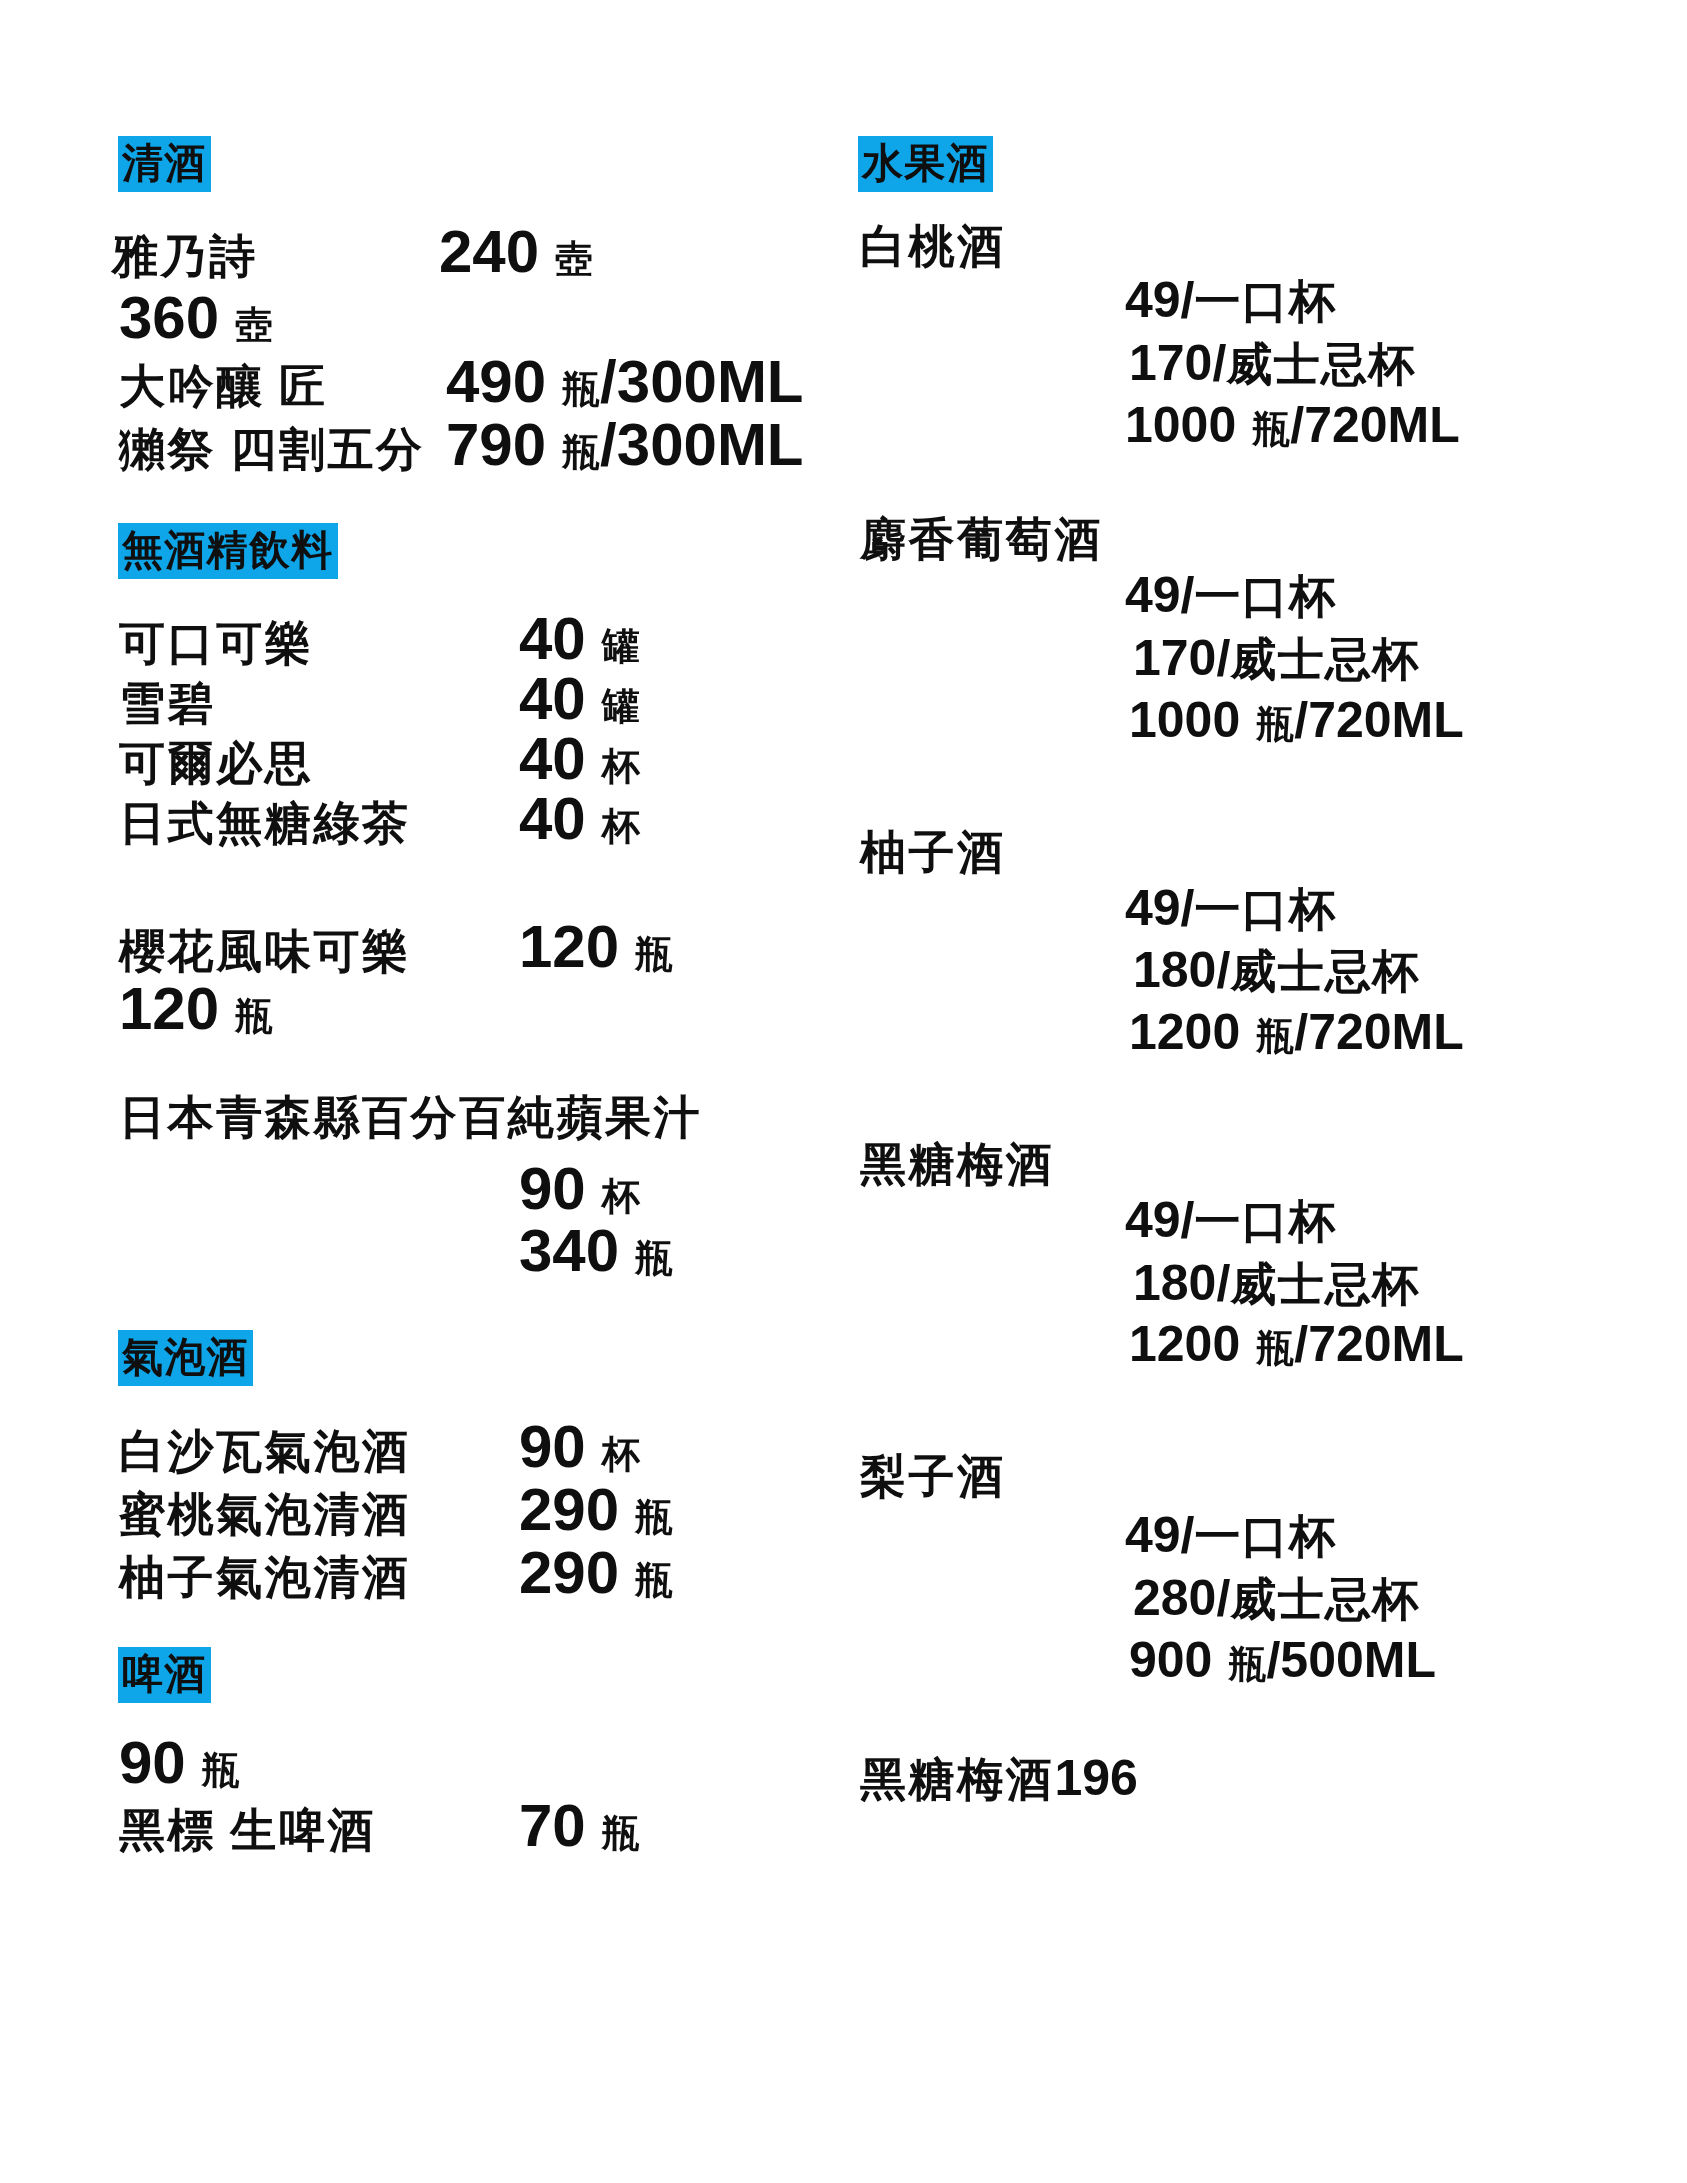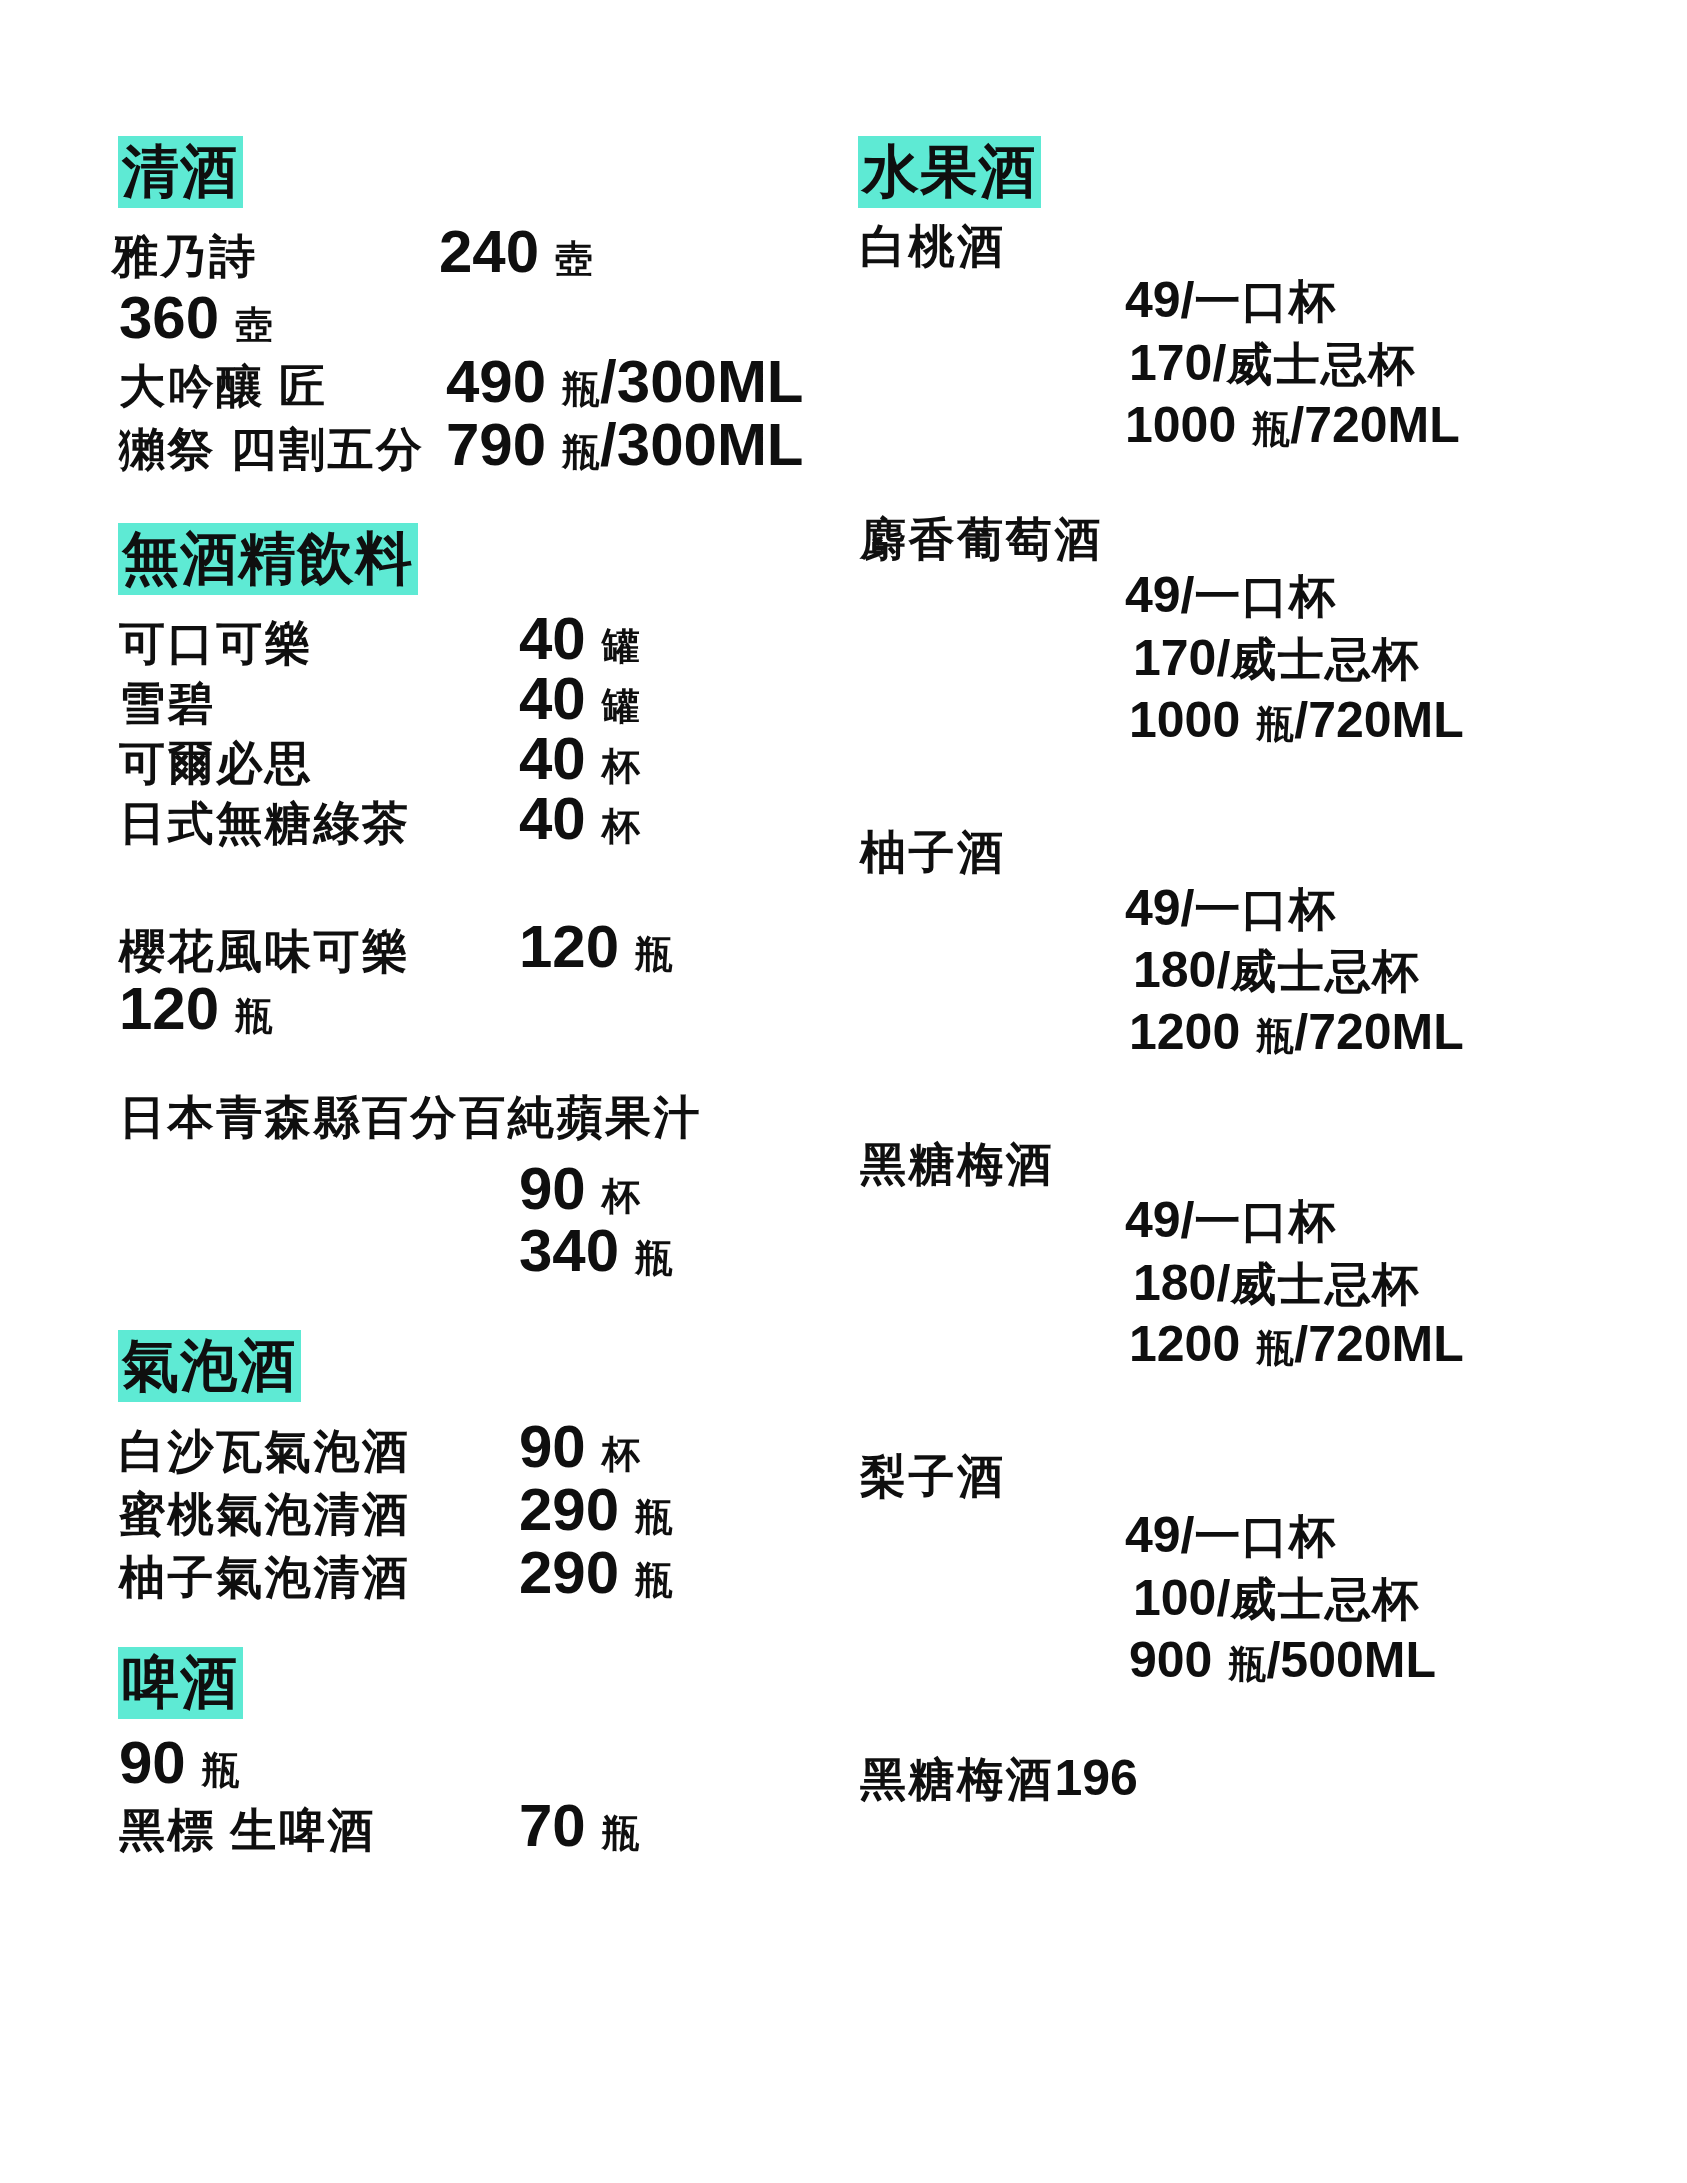--- a/index.html
+++ b/index.html
@@ -6,22 +6,22 @@
   #page{
     position:relative;
     width:1687px;height:2183px;
     background:#ffffff;
     color:#0f0f0f;
     font-family:"Liberation Serif","DejaVu Serif",serif;
     overflow:hidden;
   }
   .abs{position:absolute;line-height:1;white-space:nowrap;}
   .hdr{
-    font-size:57px;font-weight:700;
-    background:#5eead4;
+    font-size:41px;font-weight:700;
+    background:#0ea5e9;
     padding:6.6px 4px 8px 4px;
     letter-spacing:1.3px;
   }
   .row{display:flex;align-items:baseline;}
   .cjk{font-size:46px;font-weight:600;letter-spacing:2.6px;}
   .name-sake{min-width:327px;flex:none;}
   .name-soft{min-width:400px;flex:none;}
   .num{
     font-family:"Liberation Sans","DejaVu Sans",sans-serif;
     font-weight:700;font-size:60px;letter-spacing:0px;
@@ -196,21 +196,21 @@
       <span class="unit">瓶</span>
       <span class="num-r">/720ML</span>
   </div>
 
   <div class="abs cjk" style="left:860px;top:1454px">梨子酒</div>
   <div class="abs row" style="left:1125px;top:1510px">
     <span class="num-r">49/</span>
       <span class="pcjk">一口杯</span>
   </div>
   <div class="abs row" style="left:1133px;top:1573px">
-    <span class="num-r">100/</span>
+    <span class="num-r">280/</span>
       <span class="pcjk">威士忌杯</span>
   </div>
   <div class="abs row" style="left:1129px;top:1635px">
     <span class="num-r">900</span>
       <span class="unit">瓶</span>
       <span class="num-r">/500ML</span>
   </div>
 
   <div class="abs row" style="left:860px;top:1753px">
     <span class="cjk" style="min-width:192px">黑糖梅酒</span>

